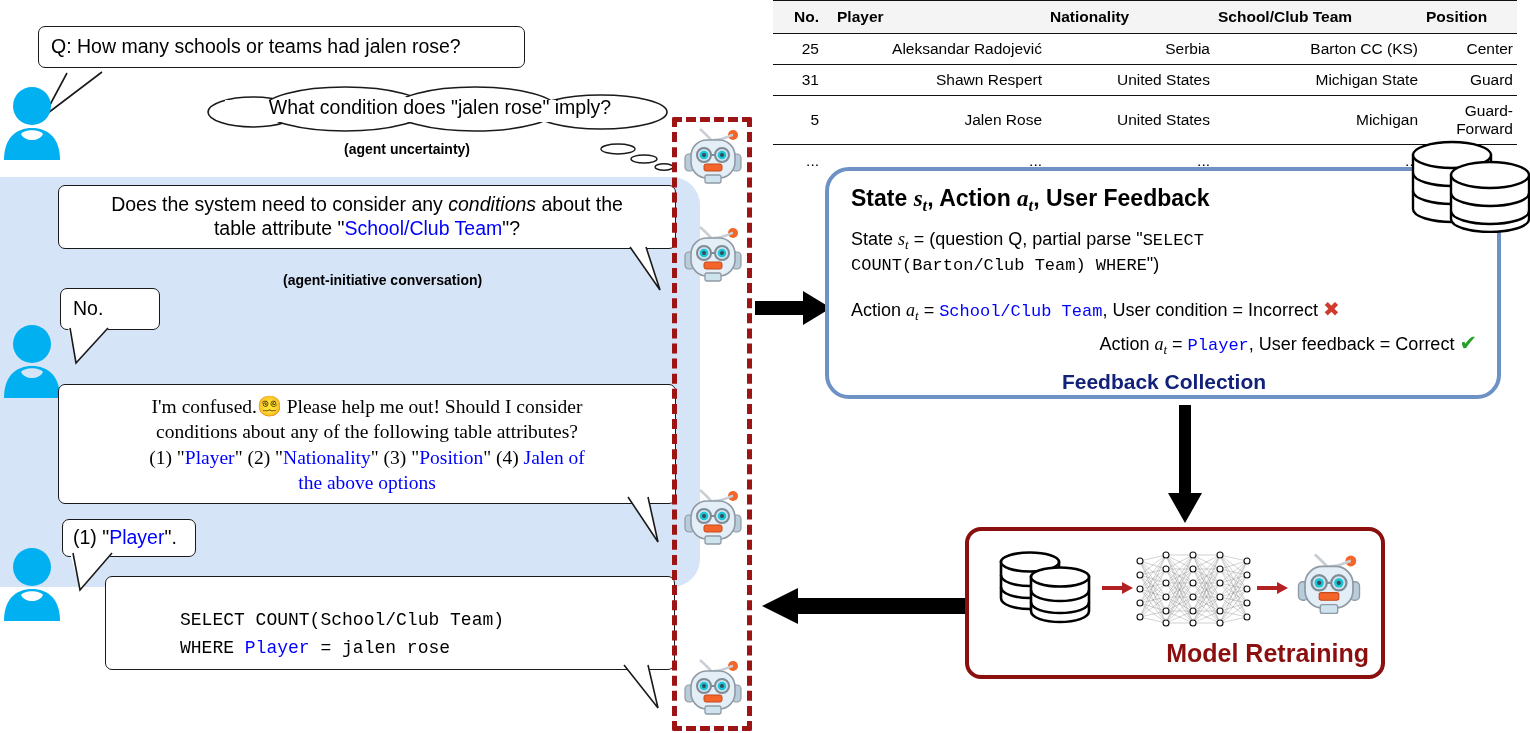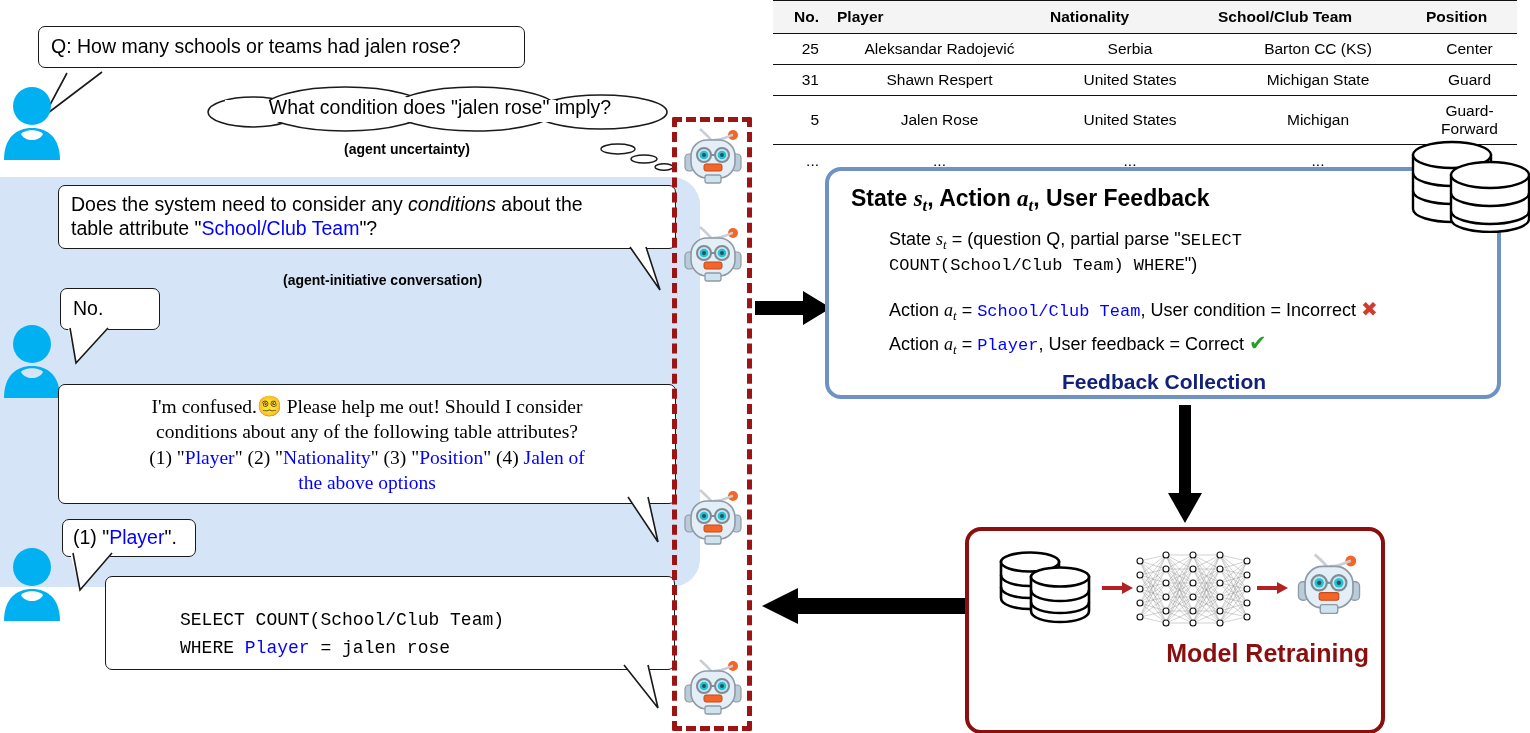--- a/index.html
+++ b/index.html
@@ -31,31 +31,31 @@
   
   .dashed-box{left:672px;top:117px;width:80px;height:614px;
      border:5px dashed #9c1414;box-sizing:border-box;border-radius:2px;}
 
   
   #right-panel{left:765px;top:0;width:765px;height:733px;}
 
   table.db{border-collapse:collapse;width:744px;margin-left:8px;font-size:15.5px;}
   table.db thead th{background:#f4f4f4;font-weight:bold;text-align:left;
      padding:7px 4px 7px 4px;border-top:1.6px solid #111;border-bottom:1.3px solid #111;}
-  table.db tbody td{padding:6px 4px;border-bottom:1.1px solid #111;text-align:center;}
+  table.db tbody td{padding:6px 4px;border-bottom:1.1px solid #111;text-align:right;}
   table.db td.num,table.db th.num{text-align:right;padding-right:14px;width:42px;}
   table.db tr.ellip td{border-bottom:none;color:#000;padding-top:7px;}
 
   .fb-box{left:60px;top:167px;width:676px;height:232px;
-     border:4px solid #6e92c4;border-radius:16px;background:#fff;box-sizing:border-box;}
+     border:4px solid #6e92c4;border-radius:24px;background:#fff;box-sizing:border-box;}
   .fb-title{font-size:23px;font-weight:bold;}
-  .fb-line{font-size:18px;margin-top:9px;margin-left:38px;}
+  .fb-line{font-size:18px;margin-top:9px;}
   .fb-foot{font-size:21px;font-weight:bold;color:#12217a;text-align:center;}
 
-  .mr-box{left:200px;top:527px;width:420px;height:207px;
+  .mr-box{left:200px;top:527px;width:420px;height:152px;
      border:4px solid #8b0f0f;border-radius:16px;background:#fff;box-sizing:border-box;}
   .mr-title{font-size:25px;font-weight:bold;color:#8b0f0f;text-align:right;}
 
   .sub{font-size:.72em;vertical-align:-0.28em;}
   .mathi{font-family:"Liberation Serif","DejaVu Serif",serif;font-style:italic;}
 </style>
 </head>
 <body>
 
 <div class="abs" id="left-panel">
@@ -108,21 +108,21 @@
       <ellipse cx="18" cy="7" rx="17" ry="5" fill="#fff" stroke="#1a1a1a" stroke-width="1.4"></ellipse>
       <ellipse cx="44" cy="17" rx="13" ry="4" fill="#fff" stroke="#1a1a1a" stroke-width="1.4"></ellipse>
       <ellipse cx="64" cy="25" rx="9" ry="3.2" fill="#fff" stroke="#1a1a1a" stroke-width="1.4"></ellipse>
     </svg>
   </div>
   <div class="abs caption" style="left:344px;top:141px;">
     <span>(agent uncertainty)</span>
   </div>
 
   <div class="abs bubble" style="left:58px;top:185px;width:618px;">
-    <div class="inner" style="font-size:19.5px;padding:7px 12px;">
+    <div class="inner" style="font-size:19.5px;text-align:center;padding:7px 12px;">
       <div><span>Does the system need to consider any </span><span class="ital">conditions</span><span> about the</span></div>
       <div><span>table attribute "</span><span class="blue">School/Club Team</span><span>"?</span></div>
     </div>
   </div>
   <div class="abs" style="left:604px;top:246px;">
     <svg width="60" height="48" viewBox="0 0 60 48">
       <path d="M0,0 L42,0 L56,44 L26,1 Z" fill="#fff"></path>
       <path d="M42,1 L56,44 L26,1" fill="none" stroke="#1a1a1a" stroke-width="1.6"></path>
     </svg>
   </div>
@@ -346,27 +346,27 @@
   <div class="abs fb-box">
     <div style="padding:14px 20px 0 22px;">
       <div class="fb-title">
         <span>State </span><span class="mathi">s<span class="sub">t</span></span><span>, Action </span><span class="mathi">a<span class="sub">t</span></span><span>, User Feedback</span>
       </div>
 
       <div class="fb-line" style="margin-top:13px;">
         <span>State </span><span class="mathi">s<span class="sub">t</span></span><span> =  (question Q, partial parse "</span><span class="mono" style="font-size:17px;">SELECT</span>
       </div>
       <div class="fb-line" style="margin-top:2px;">
-        <span class="mono" style="font-size:17px;">COUNT(School/Club Team) WHERE</span><span>")</span>
+        <span class="mono" style="font-size:17px;">COUNT(Barton/Club Team) WHERE</span><span>")</span>
       </div>
 
       <div class="fb-line" style="margin-top:22px;">
         <span>Action </span><span class="mathi">a<span class="sub">t</span></span><span> = </span><span class="mono blue" style="font-size:17px;">School/Club Team</span><span>, User condition = Incorrect </span><span style="color:#d13b2e;font-size:20px;">✖</span>
       </div>
-      <div class="fb-line" style="margin-top:7px;">
+      <div class="fb-line" style="margin-top:7px;text-align:right;">
         <span>Action </span><span class="mathi">a<span class="sub">t</span></span><span> = </span><span class="mono blue" style="font-size:17px;">Player</span><span>, User feedback = Correct </span><span style="color:#25a028;font-size:21px;">✔</span>
       </div>
 
       <div class="fb-foot" style="margin-top:12px;">
         <span>Feedback Collection</span>
       </div>
     </div>
   </div>
 
   <div class="abs" style="left:635px;top:133px;">

